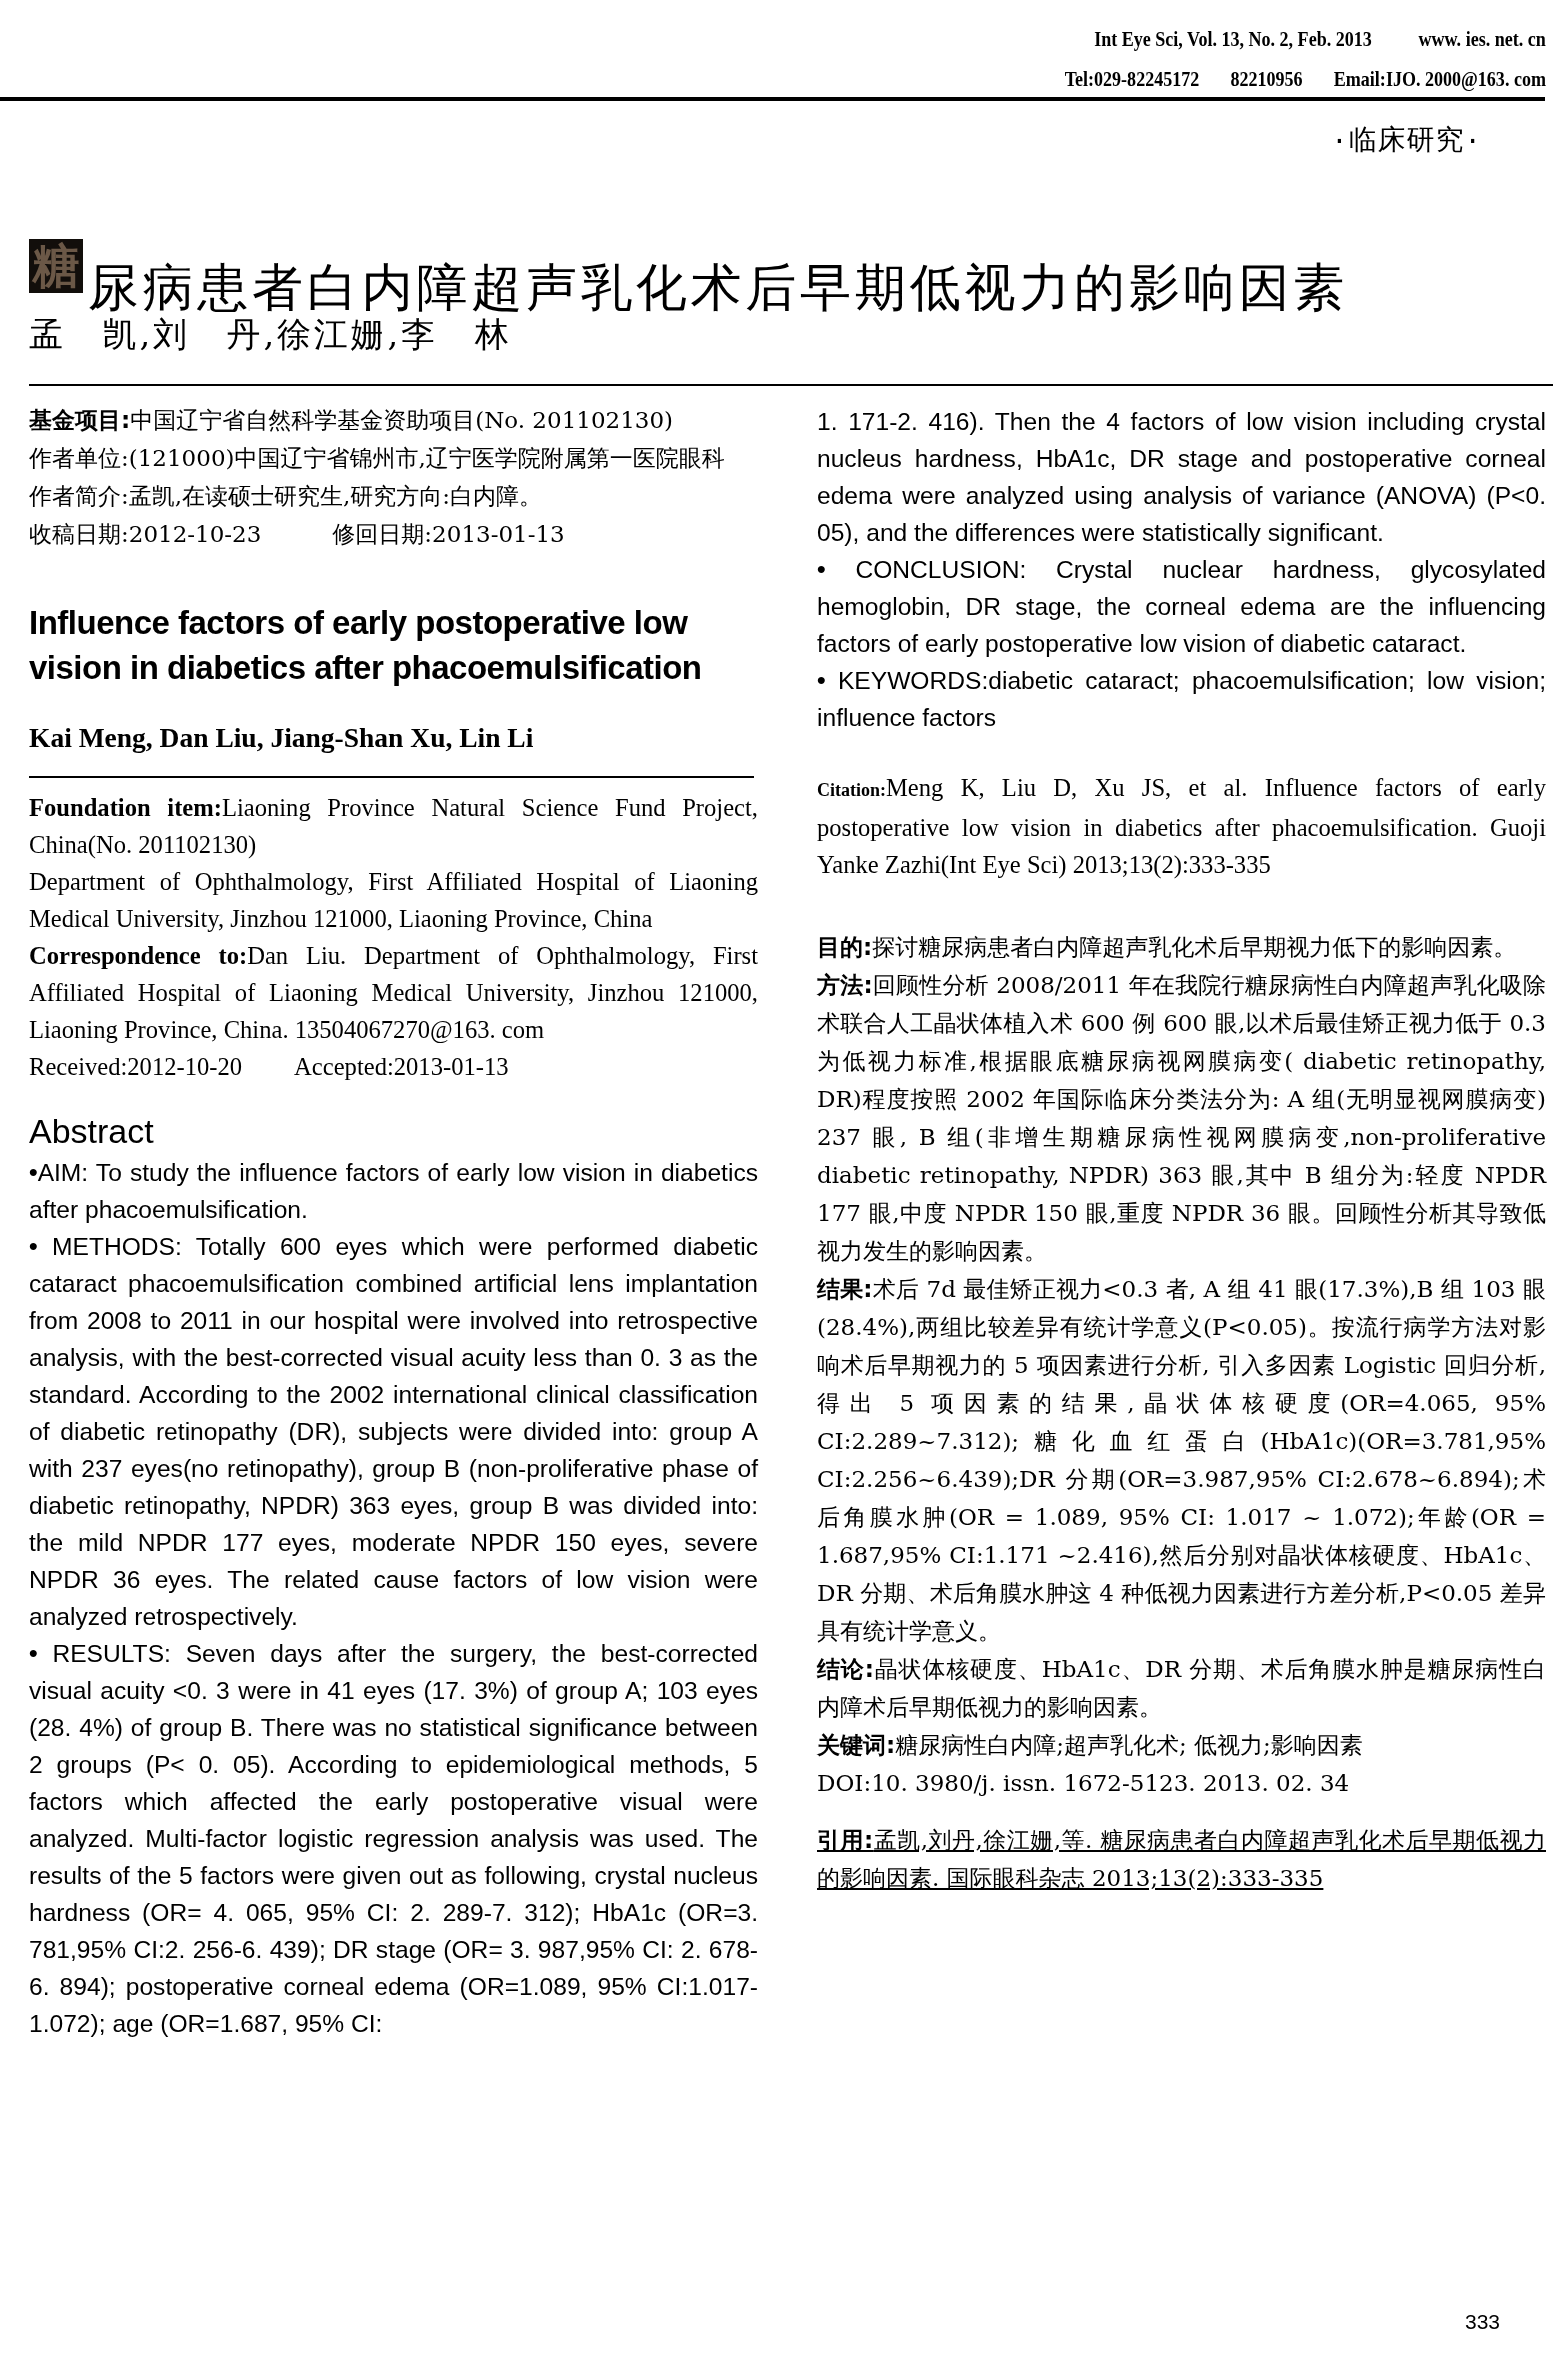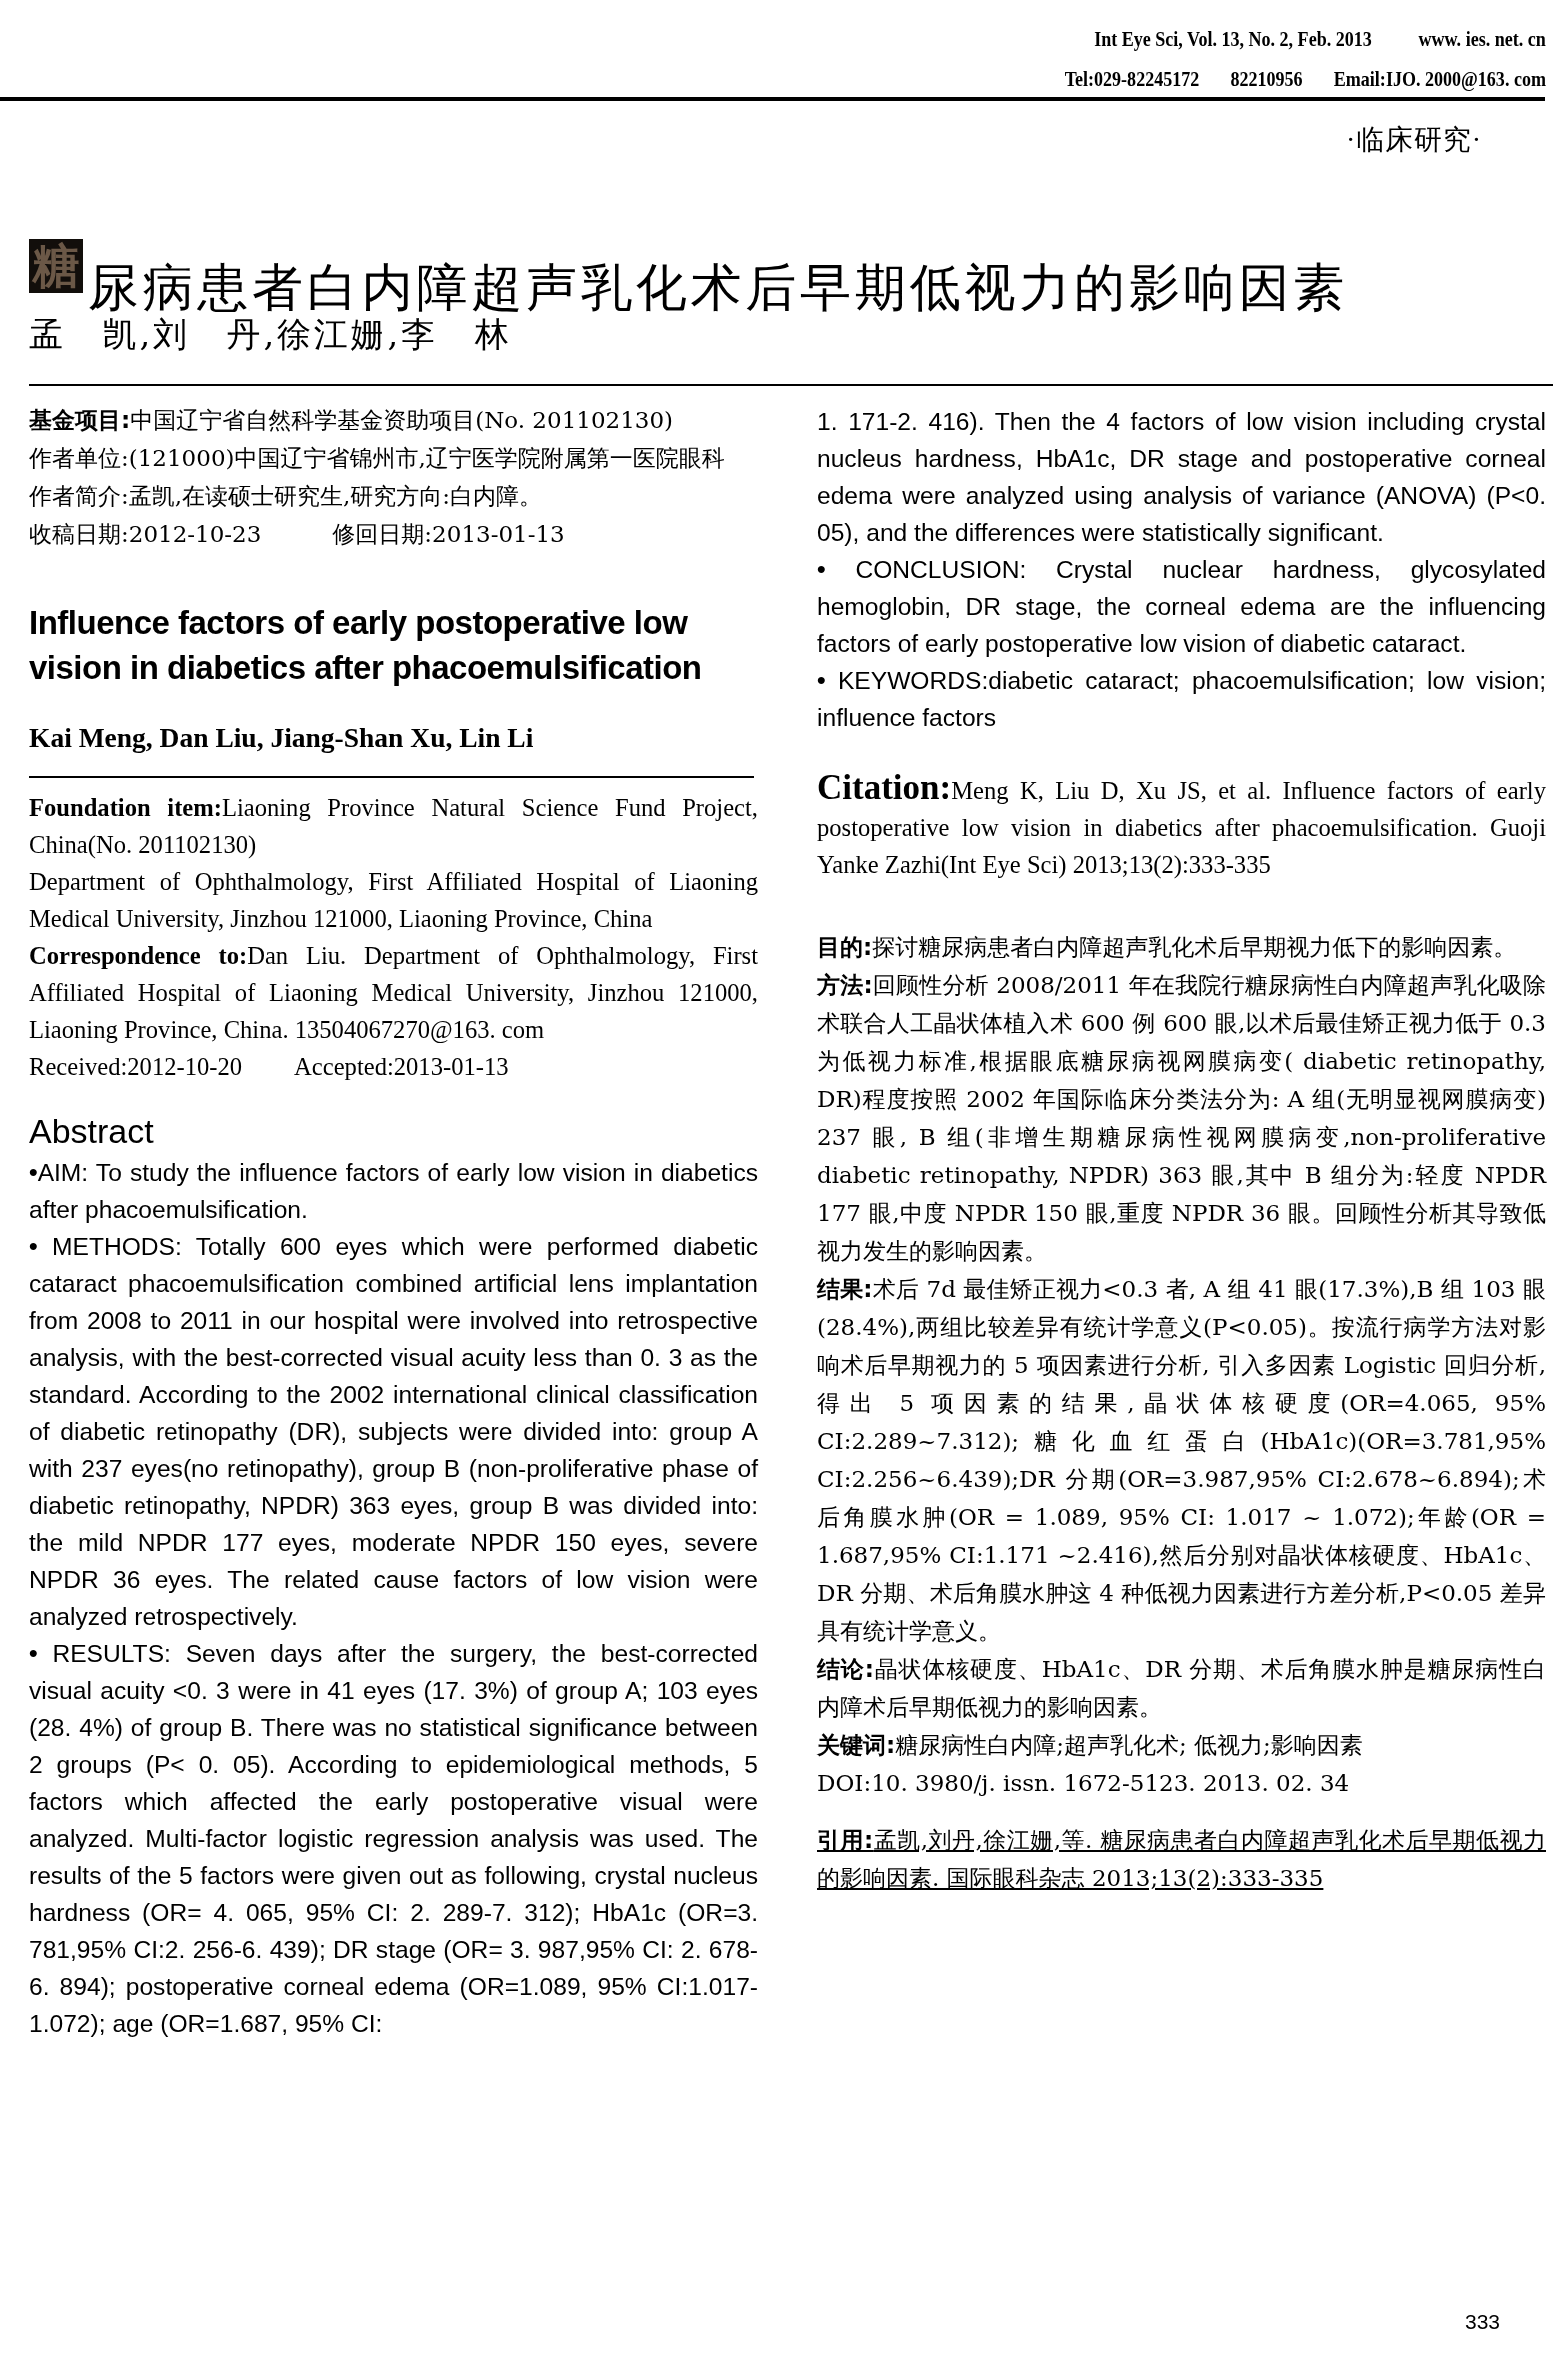--- a/index.html
+++ b/index.html
@@ -8,21 +8,21 @@
     color: #000; font-family: "Liberation Serif", "DejaVu Serif", serif;
   }
   .abs { position: absolute; }
   
   .hdr { right: 14px; text-align: right; font-family: "Liberation Serif", serif; font-weight: bold; font-size: 22px; transform: scaleX(0.82); transform-origin: right center; white-space: nowrap; }
   .hdr1 { top: 26px; }
   .hdr2 { top: 66px; }
   .hdr .gap { display: inline-block; width: 57px; }
   .hdr .gap2 { display: inline-block; width: 38px; }
   .hdr-rule { left: 0; top: 97px; width: 1545px; height: 3.8px; background: #000; }
-  .section-tag { right: 78px; top: 121px; font-size: 28px; font-family: Liberation Serif, serif; letter-spacing: 0.9px; }
+  .section-tag { right: 78px; top: 121px; font-size: 28px; font-family: Liberation Mono, monospace; letter-spacing: 0.9px; }
   
   .title-wrap { left: 29px; top: 208px; display: flex; align-items: center; }
   .drop-cap { width: 54px; height: 54px; background: #120e0b; color: #6b5847; font-size: 47px; line-height: 54px; text-align: center; font-family: "DejaVu Sans", sans-serif; font-weight: bold; }
   .title-rest { font-family: "DejaVu Sans", sans-serif; font-size: 51px; letter-spacing: 3.8px; margin-left: 4.7px; white-space: nowrap; margin-top: 46px; }
   .authors-cn { left: 29px; top: 312px; font-family: "DejaVu Serif", serif; font-size: 34px; letter-spacing: 2.8px; white-space: nowrap; }
   .top-rule { left: 29px; top: 384px; width: 1524px; height: 2.4px; background: #000; }
 
   
   .col { width: 729px; font-size: 24px; line-height: 38px; }
   .col-left { left: 29px; }
@@ -90,21 +90,21 @@
 </div>
 
 <div class="abs col col-right" style="top:403px;">
   <div class="sans">
     <p class="p">1. 171-2. 416). Then the 4 factors of low vision including crystal nucleus hardness, HbA1c, DR stage and postoperative corneal edema were analyzed using analysis of variance (ANOVA) (P&lt;0. 05), and the differences were statistically significant.</p>
     <p class="p"><span class="bullet">•</span> <span>CONCLUSION:</span> <span>Crystal nuclear hardness, glycosylated hemoglobin, DR stage, the corneal edema are the influencing factors of early postoperative low vision of diabetic cataract.</span></p>
     <p class="p"><span class="bullet">•</span> <span>KEYWORDS:</span><span>diabetic cataract; phacoemulsification; low vision; influence factors</span></p>
   </div>
 
   <div class="serif-en" style="margin-top:33px;">
-    <b style="font-size:35px;margin-top:8px;">Citation:</b><span>Meng K, Liu D, Xu JS, et al. Influence factors of early postoperative low vision in diabetics after phacoemulsification. Guoji Yanke Zazhi(Int Eye Sci) 2013;13(2):333-335</span>
+    <b style="font-size:18px;margin-top:8px;">Citation:</b><span>Meng K, Liu D, Xu JS, et al. Influence factors of early postoperative low vision in diabetics after phacoemulsification. Guoji Yanke Zazhi(Int Eye Sci) 2013;13(2):333-335</span>
   </div>
 
   <div class="cn just" style="margin-top:45px;">
     <p class="p"><span class="lbl">目的:</span><span>探讨糖尿病患者白内障超声乳化术后早期视力低下的影响因素。</span></p>
     <p class="p"><span class="lbl">方法:</span><span>回顾性分析 2008/2011 年在我院行糖尿病性白内障超声乳化吸除术联合人工晶状体植入术 600 例 600 眼,以术后最佳矫正视力低于 0.3 为低视力标准,根据眼底糖尿病视网膜病变( diabetic retinopathy, DR)程度按照 2002 年国际临床分类法分为: A 组(无明显视网膜病变) 237 眼, B 组(非增生期糖尿病性视网膜病变,non-proliferative diabetic retinopathy, NPDR) 363 眼,其中 B 组分为:轻度 NPDR 177 眼,中度 NPDR 150 眼,重度 NPDR 36 眼。回顾性分析其导致低视力发生的影响因素。</span></p>
     <p class="p"><span class="lbl">结果:</span><span>术后 7d 最佳矫正视力&lt;0.3 者, A 组 41 眼(17.3%),B 组 103 眼(28.4%),两组比较差异有统计学意义(P&lt;0.05)。按流行病学方法对影响术后早期视力的 5 项因素进行分析, 引入多因素 Logistic 回归分析,得出 5 项因素的结果,晶状体核硬度(OR=4.065, 95% CI:2.289~7.312);糖化血红蛋白(HbA1c)(OR=3.781,95% CI:2.256~6.439);DR 分期(OR=3.987,95% CI:2.678~6.894);术后角膜水肿(OR = 1.089, 95% CI: 1.017 ~ 1.072);年龄(OR = 1.687,95% CI:1.171 ~2.416),然后分别对晶状体核硬度、HbA1c、DR 分期、术后角膜水肿这 4 种低视力因素进行方差分析,P&lt;0.05 差异具有统计学意义。</span></p>
     <p class="p"><span class="lbl">结论:</span><span>晶状体核硬度、HbA1c、DR 分期、术后角膜水肿是糖尿病性白内障术后早期低视力的影响因素。</span></p>
     <p class="p"><span class="lbl">关键词:</span><span>糖尿病性白内障;超声乳化术; 低视力;影响因素</span></p>
     <p class="p">DOI:10. 3980/j. issn. 1672-5123. 2013. 02. 34</p>
     <p class="p" style="margin-top:19px;text-decoration:underline;"><span class="lbl">引用:</span><span>孟凯,刘丹,徐江姗,等. 糖尿病患者白内障超声乳化术后早期低视力的影响因素. 国际眼科杂志 2013;13(2):333-335</span></p>

